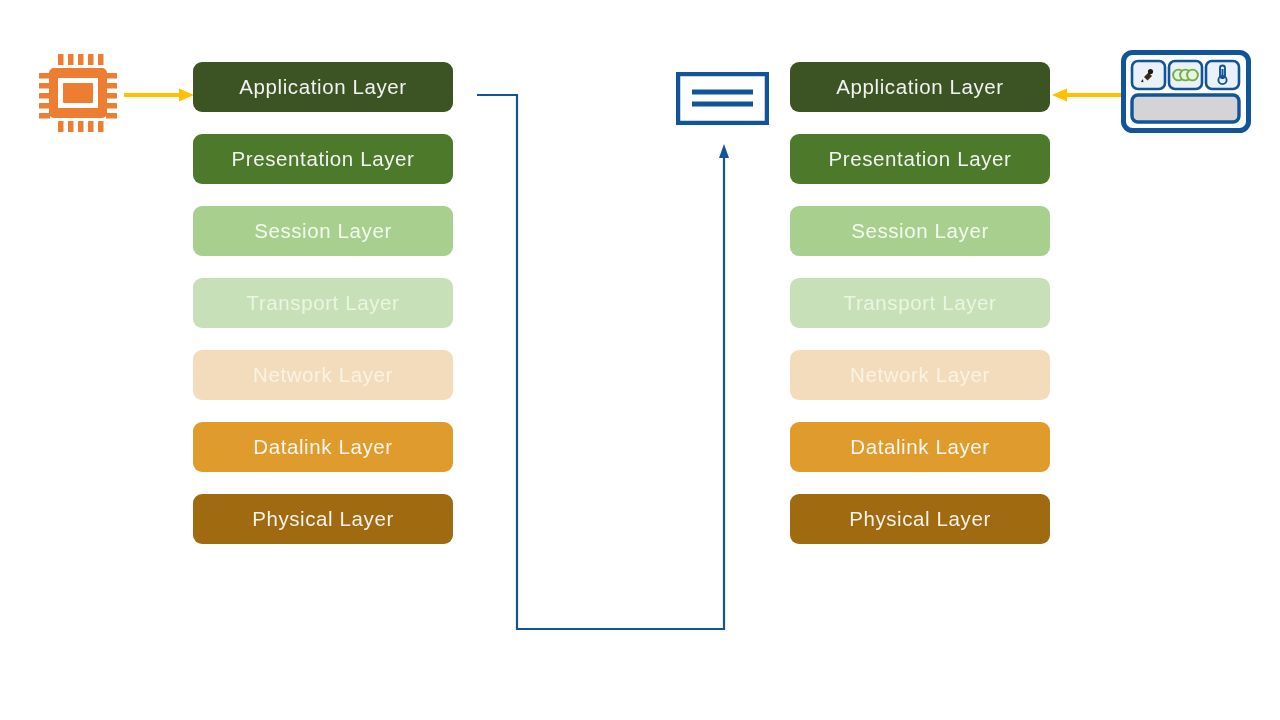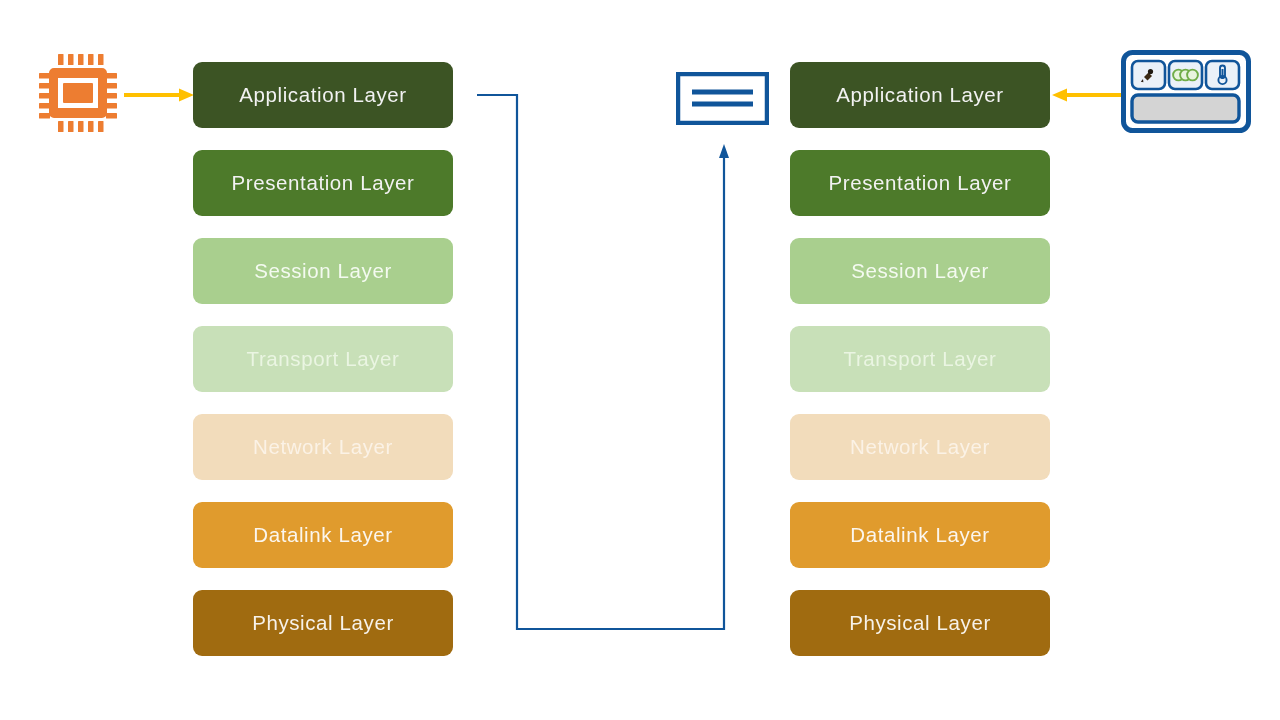--- a/index.html
+++ b/index.html
@@ -22,21 +22,21 @@
 
   
   .stack {
     position: absolute;
     width: 260px;
   }
   .stack-left  { left: 193px; top: 62px; }
   .stack-right { left: 790px; top: 62px; }
 
   .layer {
-    height: 66px;
+    height: 50px;
     border-radius: 9px;
     display: flex;
     align-items: center;
     justify-content: center;
     margin-bottom: 22px;
     box-sizing: border-box;
   }
   .layer-label {
     font-size: 20.5px;
     font-weight: 400;

